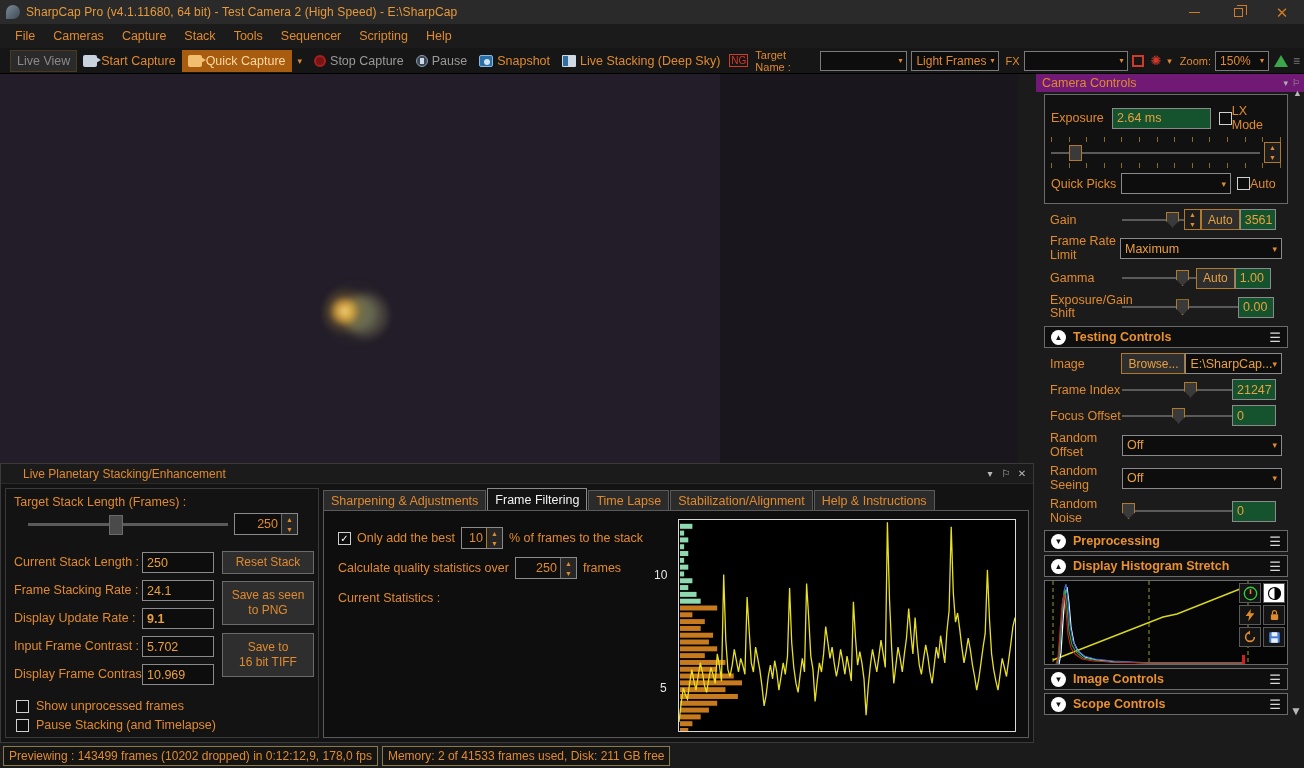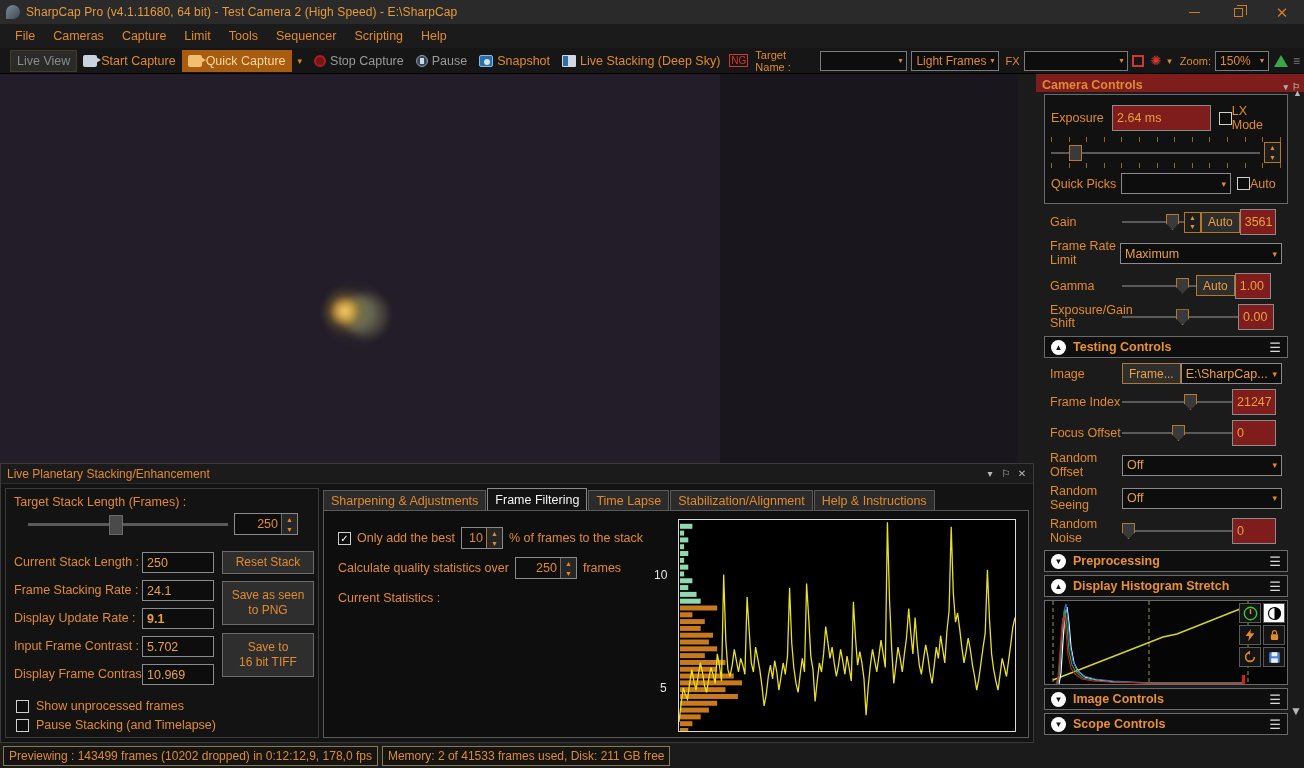--- a/index.html
+++ b/index.html
@@ -111,21 +111,21 @@
       display:flex; align-items:center; justify-content:center;}
   .vscroll-img .thumb { position:absolute; left:2px; top:18px; width:14px; height:66px; background:#4d4d4d;}
 
   
   .lsp {
     position:absolute; left:0; top:463px; width:1034px; height:280px;
     background:#131313; border:1px solid #3a3a3a;
   }
   .lsp-title {
     height:20px; background:#1b1b1b; display:flex; align-items:center;
-    padding-left:6px; font-size:12px; color:#e08a2e; border-bottom:1px solid #2a2a2a;
+    padding-left:22px; font-size:12px; color:#e08a2e; border-bottom:1px solid #2a2a2a;
   }
   .lsp-title .tbtns { margin-left:auto; display:flex; gap:2px; padding-right:4px; color:#b8b8b8;}
   .lsp-title .tbtns span { width:14px; text-align:center; font-size:10px; }
 
   .lsp-left { position:absolute; left:4px; top:24px; width:314px; height:250px; border:1px solid #3a3a3a; }
   .fld-lbl { color:#e08a2e; font-size:12.5px; }
   .tsl-title { position:absolute; left:8px; top:6px; }
   .slider-track {
     position:absolute; left:22px; top:34px; width:200px; height:3px; background:#5a5a5a;
   }
@@ -172,43 +172,43 @@
 
   
   .graph-wrap { position:absolute; left:330px; top:5px; width:363px; height:218px; background:#0e0e0e; }
   .graph-ylab { position:absolute; color:#e6e6e6; font-size:12px; }
   .graph-box { position:absolute; left:24px; top:3px; width:338px; height:213px;
       background:#000; border:1px solid #d9d9d9; overflow:hidden;}
 
   
   .dock { position:absolute; right:0; top:74px; width:268px; height:668px; background:#1b1b1b; }
   .dock-title {
-    height:18px; display:flex; align-items:flex-end; padding-left:6px;
-    color:#e08a2e; font-size:12.5px; background:#7f1d1d;font-weight:bold;
+    height:18px; display:flex; align-items:center; padding-left:6px;
+    color:#e08a2e; font-size:12.5px; background:#701a75;
   }
   .dock-title .dbtns { margin-left:auto; padding-right:4px; display:flex; gap:4px; color:#b0b0b0; font-size:9px;}
   .dock-scroll { position:absolute; left:0; top:18px; width:256px; height:650px; overflow:hidden; }
   .grp {
     margin:2px 4px 2px 8px; border:1px solid #6a6a6a; background:#111; padding:4px 6px;
   }
   .grp-hdr {
     display:flex; align-items:center; gap:7px; margin:3px 4px 3px 8px;
     border:1px solid #6a6a6a; background:#0e0e0e; padding:3px 6px; height:22px;
   }
   .chev {
     width:15px; height:15px; border-radius:50%; background:#fff; color:#111;
     display:flex; align-items:center; justify-content:center; font-size:8px; flex:none;
   }
   .grp-hdr .nm { color:#e8912e; font-size:12.5px; font-weight:bold; }
   .hamb { margin-left:auto; color:#d8d8d8; font-size:13px; line-height:1; letter-spacing:0; }
   .row { display:flex; align-items:center; gap:0; margin:5px 0; }
   .row .lb { color:#e08a2e; font-size:12.5px; }
   .inp {
-    background:#7f1d1d; border:1px solid #8a8a8a; color:#e8a040; font-size:12.5px;
-    height:21px; display:flex; align-items:center; padding:12px 4px;
+    background:#14532d; border:1px solid #8a8a8a; color:#e8a040; font-size:12.5px;
+    height:21px; display:flex; align-items:center; padding:0 4px;
   }
   .combo {
     background:#0d0d0d; border:1px solid #8a8a8a; color:#e8a040; font-size:12.5px;
     height:21px; display:flex; align-items:center; padding:0 4px; position:relative;
   }
   .combo .cv{flex:1;overflow:hidden;white-space:nowrap;}
   .combo .ca{font-size:9px;color:#e08a2e;}
   .sld { position:relative; height:16px; display:flex; align-items:center; }
   .sld .trk { width:100%; height:2px; background:#5a5a5a; }
   .sld .th {
@@ -260,21 +260,21 @@
       <div class="win-btn close">
           <span class="glyph-close">✕</span>
         </div>
     </div>
   </div>
 
   <div class="menubar">
     <div class="menu-item">File</div>
     <div class="menu-item">Cameras</div>
     <div class="menu-item">Capture</div>
-    <div class="menu-item">Limit</div>
+    <div class="menu-item">Stack</div>
     <div class="menu-item">Tools</div>
     <div class="menu-item">Sequencer</div>
     <div class="menu-item">Scripting</div>
     <div class="menu-item">Help</div>
   </div>
 
   <div class="toolbar">
     <div class="tb-btn disabled" style="margin-left:10px;">Live View</div>
     <div class="tb-btn">
       <span class="tb-ico ico-cam"></span>
@@ -597,21 +597,21 @@
       </div>
 
       <div class="grp-hdr">
         <span class="chev">▲</span>
         <span class="nm">Testing Controls</span>
         <span class="hamb">☰</span>
       </div>
       <div style="margin:0 4px 0 8px;padding:0 6px;">
         <div class="row">
           <span class="lb" style="width:72px">Image</span>
-          <span class="abtn">Frame...</span>
+          <span class="abtn">Browse...</span>
           <span class="combo" style="flex:1">
             <span class="cv">E:\SharpCap...</span>
             <span class="ca">▾</span>
           </span>
         </div>
         <div class="row">
           <span class="lb" style="width:72px">Frame Index</span>
           <span class="sld" style="width:110px">
             <span class="trk"></span>
             <span class="th" style="left:62px"></span>

